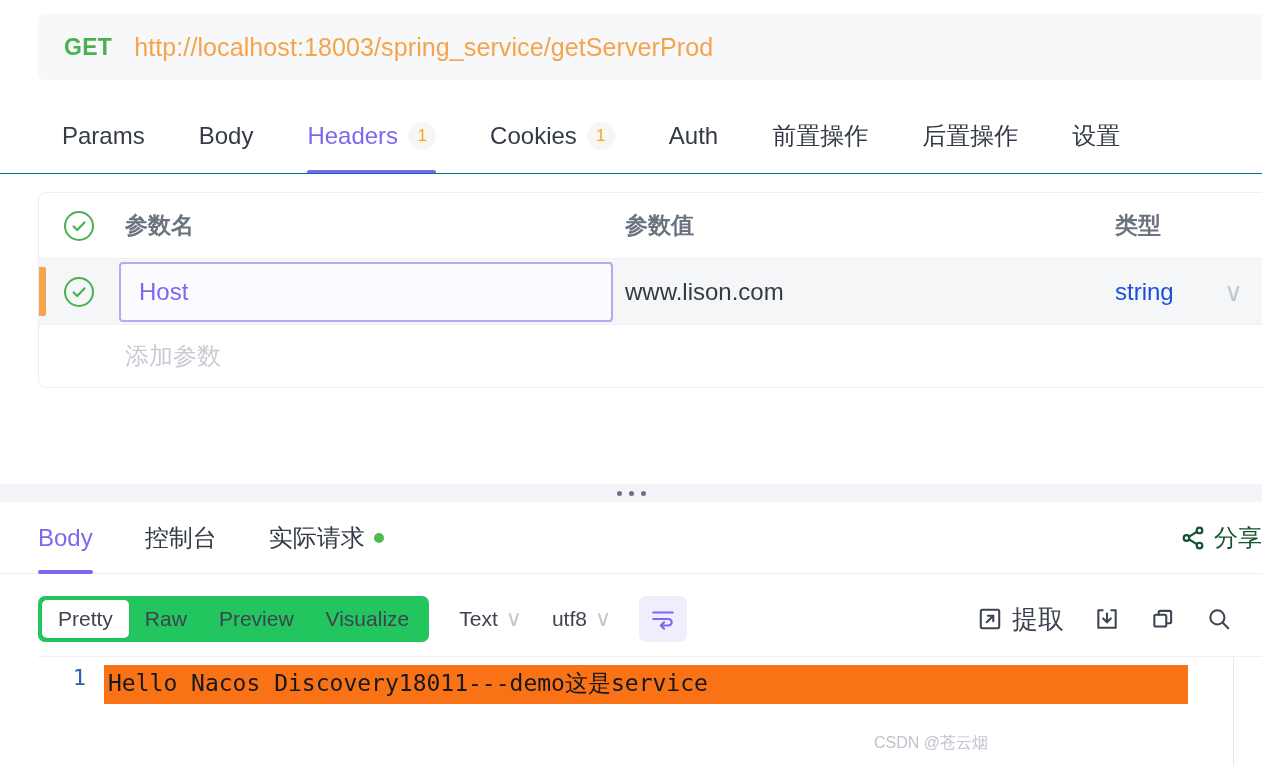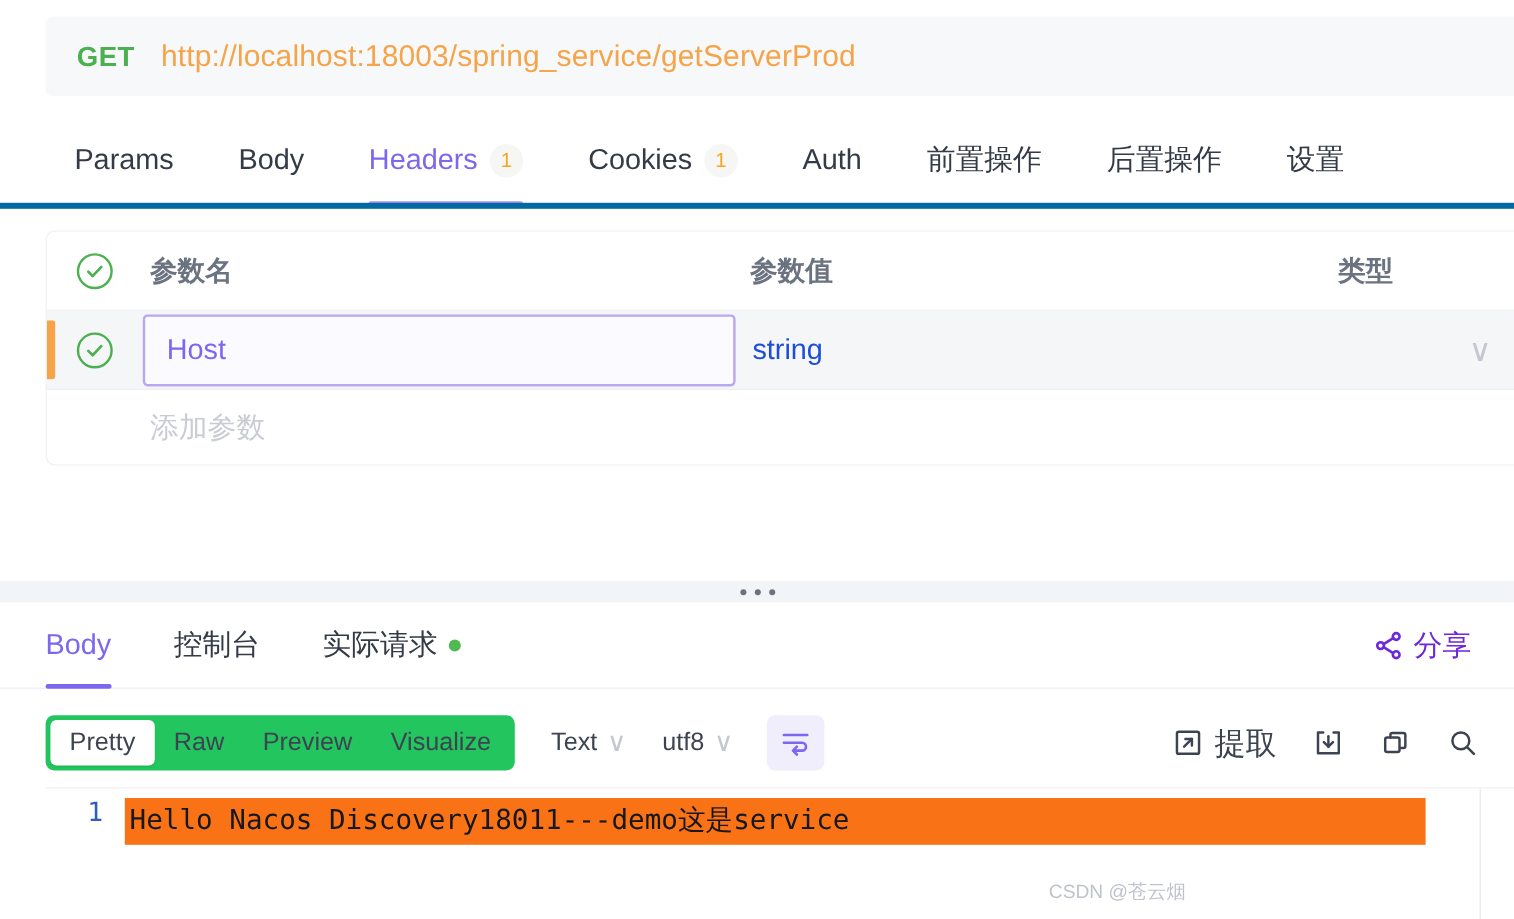--- a/index.html
+++ b/index.html
@@ -27,21 +27,21 @@
   }
   .url-text {
     font-size: 25px; color: #f5a44a; letter-spacing: 0.1px;
     white-space: nowrap;
   }
 
   
   .req-tabs {
     position: absolute; left: 0; top: 98px;
     width: 1262px; height: 76px;
-    border-bottom: 5px solid #0369a1;
+    border-bottom: 1px solid #0369a1;
     display: flex; align-items: center;
     padding-left: 62px;
     overflow: hidden;
   }
   .req-tab {
     position: relative;
     font-size: 24px; color: #343a46;
     margin-right: 54px;
     display: flex; align-items: baseline;
     white-space: nowrap;
@@ -151,23 +151,23 @@
   .resp-tab.active::after {
     content: ""; position: absolute;
     left: 0; right: 0; bottom: 0;
     height: 4px; background: #7b68ee; border-radius: 2px;
   }
   .dot-green {
     width: 10px; height: 10px; border-radius: 50%;
     background: #52b852; margin-left: 9px; display: inline-block;
   }
   .share-btn {
-    margin-left: auto; margin-right: 36px;
+    margin-left: auto; 
     display: flex; align-items: center; gap: 8px;
-    color: #6d28d9; font-size: 24px; cursor: pointer;
+    color: #14532d; font-size: 24px; cursor: pointer;
   }
   .share-btn svg { width: 26px; height: 26px; display: block; }
 
   
   .body-toolbar {
     position: absolute; left: 0; top: 588px;
     width: 1262px; height: 62px;
     display: flex; align-items: center;
     padding-left: 38px; padding-right: 30px;
   }
@@ -305,20 +305,23 @@
       <div class="left-mark"></div>
       <div class="cell-check">
         <span class="chk">
           <svg viewBox="0 0 20 20" fill="none" stroke="currentColor" stroke-width="2.4" stroke-linecap="round" stroke-linejoin="round">
               <polyline points="4,10.5 8,14.5 16,6"></polyline>
             </svg>
         </span>
       </div>
       <div class="cell-name">
         <div class="name-input">Host</div>
+      </div>
+      <div class="cell-value">
+        <div class="val-text">www.lison.com</div>
       </div>
       <div class="cell-type">
         <div class="td type">string</div>
         <span class="chev">∨</span>
       </div>
     </div>
 
     <div class="add-row">
       <div class="add-placeholder">添加参数</div>
     </div>

